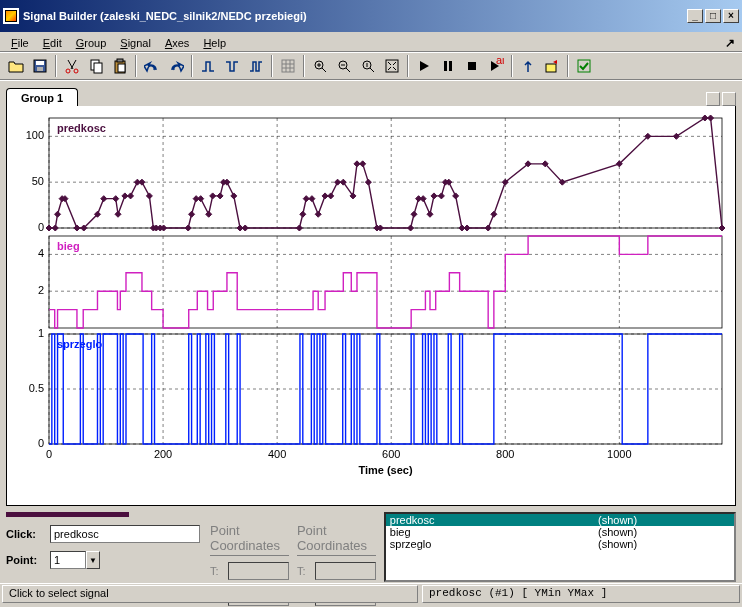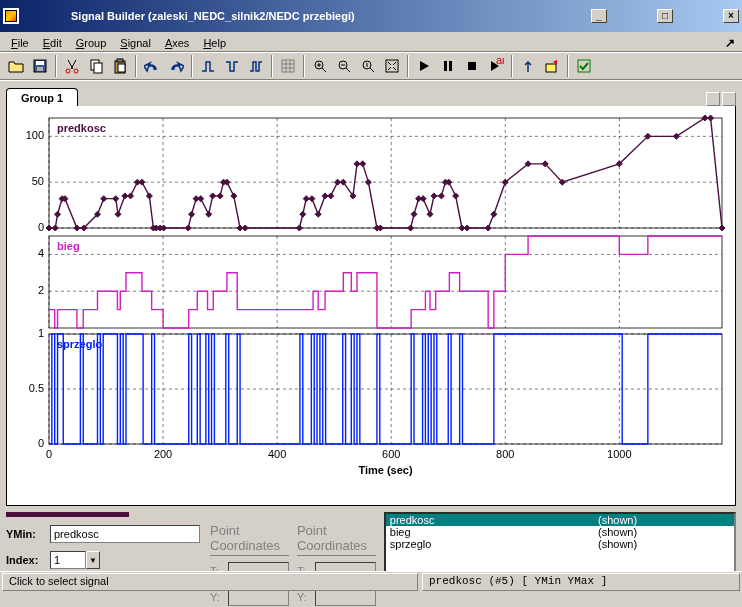--- a/index.html
+++ b/index.html
@@ -1,18 +1,18 @@
 <!DOCTYPE html>
 <html><head>
 <meta charset="utf-8">
 <style>
 * { box-sizing: border-box; margin: 0; padding: 0; font-family: "MS Sans Serif", Tahoma, sans-serif; font-size: 11px; }
 body { background: #d4d0c8; width: 742px; height: 607px; overflow: hidden; }
 
-.title-bar { background: linear-gradient(to right, #0a246a, #a6caf0); height: 20px; display: flex; align-items: center; padding: 16px 3px; color: white; font-weight: bold; gap: 48px; }
+.title-bar { background: linear-gradient(to right, #0a246a, #a6caf0); height: 20px; display: flex; align-items: center; padding: 16px 3px; color: white; font-weight: bold; }
 .title-bar .icon { width: 16px; height: 16px; background: #fff; margin-right: 4px; position: relative; }
 .title-bar .icon::before { content:""; position:absolute; inset:2px; background:linear-gradient(135deg,#ff8c00,#ffcc00 50%,#ff4500); border:1px solid #000;}
 .title-bar .title { flex: 1; }
 .title-bar .win-btn { width: 16px; height: 14px; background: #d4d0c8; border: 1px solid #fff; border-right-color:#404040; border-bottom-color:#404040; margin-left: 2px; display:flex; align-items:center; justify-content:center; color:#000; font-size:10px; font-weight:bold; line-height:1;}
 
 .menu-bar { background: #d4d0c8; height: 20px; display: flex; align-items: flex-end; padding: 0 4px; border-bottom: 1px solid #808080; }
 .menu-item { padding: 2px 7px; color: #000; }
 .menu-item .ul { text-decoration: underline; }
 .menu-spacer { flex: 1; }
 .menu-help-icon { width: 16px; height: 16px; background:#d4d0c8; display:flex; align-items:center; justify-content:center; }
@@ -47,21 +47,21 @@
 .coord-sub .lbl{ width:18px; color:#808080;}
 .small-in { flex:1; background:#d4d0c8; border:1px solid #808080; border-top-color:#404040; border-left-color:#404040; height:18px; }
 .signal-list { background:#fff; border:2px inset #808080; height:70px; font-family:"Courier New",monospace; font-size:12px; }
 .signal-list .hdr { background:#008080; color:#fff; display:flex; }
 .signal-list .row { display:flex; color:#000;}
 .signal-list .c1 { flex:1; padding:0 4px; }
 .signal-list .c2 { width:140px; padding:0 4px;}
 .swatch-bar { height:5px; display:flex; margin-bottom:2px;}
 .swatch-bar .seg{ flex:1;}
 
-.status-bar { position:absolute; left:0; right:0; bottom:16px; height:20px; background:#d4d0c8; border-top:1px solid #fff; display:flex; align-items:center; }
+.status-bar { position:absolute; left:0; right:0; bottom:4px; height:20px; background:#d4d0c8; border-top:1px solid #fff; display:flex; align-items:center; }
 .status-cell { border:1px solid #808080; border-top-color:#fff; border-left-color:#fff; height:18px; padding:1px 6px; margin:0 2px; }
 .status-cell.left{ width:416px;}
 .status-cell.right{ flex:1; font-family:"Courier New",monospace;}
 </style>
 </head>
 <body>
 
 <div class="title-bar">
   <div class="icon"></div>
   <div class="title">Signal Builder (zaleski_NEDC_silnik2/NEDC przebiegi)</div>
@@ -355,25 +355,25 @@
 <div class="bottom-panel">
   <div class="left-col">
     <div class="swatch-bar">
       <div class="seg" style="background:#4b0f3f"></div>
         <div class="seg" style="background:#d4d0c8"></div>
         <div class="seg" style="background:#d4d0c8"></div>
     </div>
     <div style="display:flex; gap:10px;">
       <div style="flex:1;">
         <div class="field-row">
-          <div class="field-label">YMin:</div>
+          <div class="field-label">Click:</div>
           <input class="field-input" value="predkosc" style="">
         </div>
         <div class="field-row">
-          <div class="field-label">Index:</div>
+          <div class="field-label">Point:</div>
           <div class="idx-combo">
             <input value="1" style="">
             <div class="dd">▼</div>
           </div>
         </div>
       </div>
       <div class="coord-grid" style="flex:1.4;">
         <div class="coord-col">
           <div class="section-hdr">Point Coordinates</div>
           <div class="coord-sub">
@@ -414,14 +414,14 @@
             <div class="c1">sprzeglo</div>
             <div class="c2">(shown)</div>
           </div>
         </div>
     </div>
   </div>
 </div>
 
 <div class="status-bar">
   <div class="status-cell left">Click to select signal</div>
-  <div class="status-cell right">predkosc (#5)   [ YMin YMax ]</div>
+  <div class="status-cell right">predkosc (#1)   [ YMin YMax ]</div>
 </div>
 
 </body></html>

